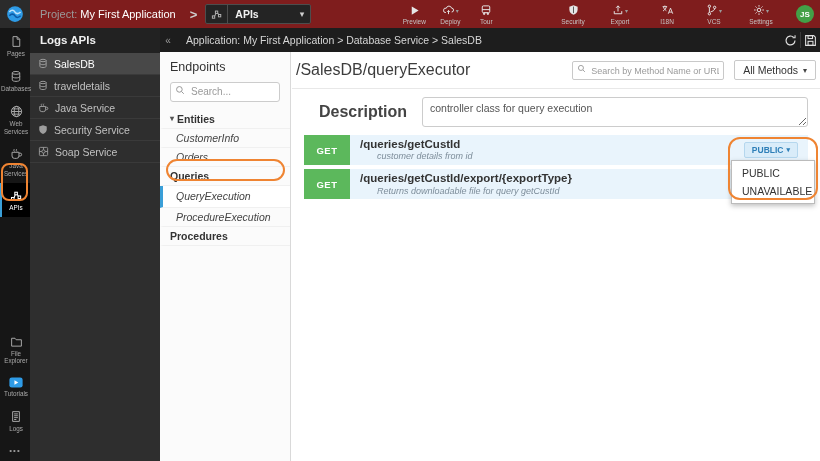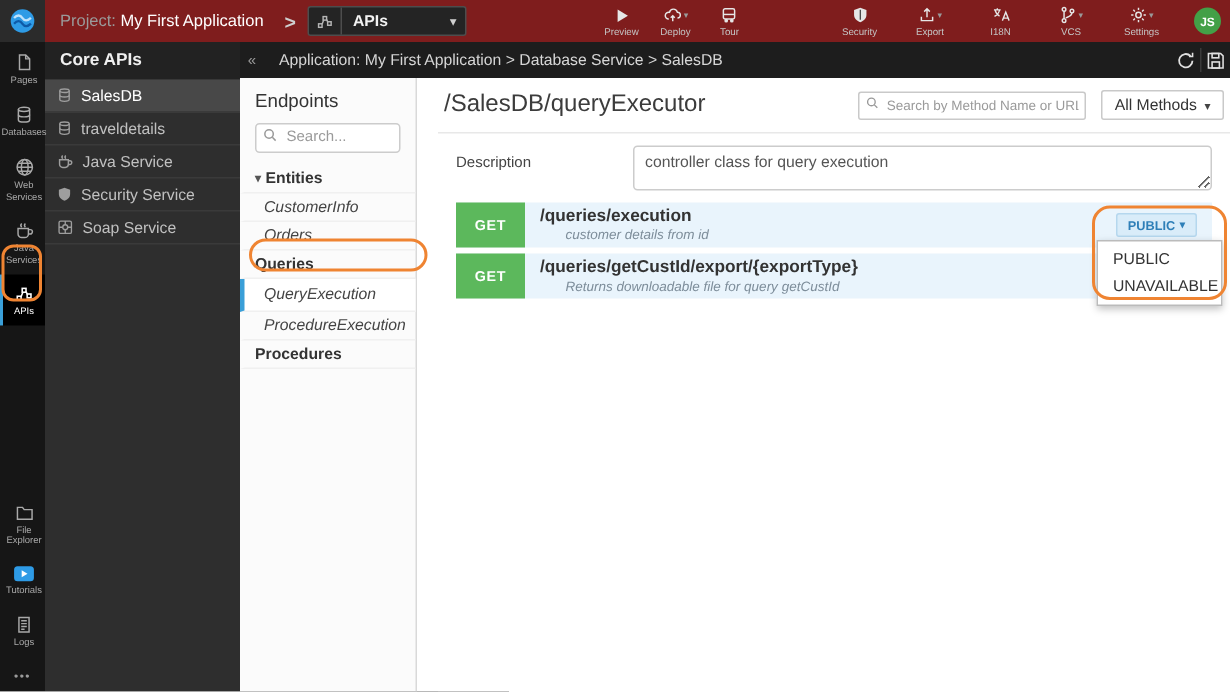--- a/index.html
+++ b/index.html
@@ -42,21 +42,21 @@
 
   
   .bcrumb { position:absolute; top:28px; left:160px; right:0; height:24px; background:#1d1d1d; display:flex; align-items:center; z-index:2; }
   .bc-collapse { color:#999; font-size:10px; width:16px; text-align:center; cursor:pointer; }
   .bc-text { color:#d6d6d6; font-size:10.5px; margin-left:10px; white-space:nowrap; }
   .bc-right { margin-left:auto; display:flex; align-items:center; height:100%; }
   .bc-btn { width:20px; height:16px; display:flex; align-items:center; justify-content:center; color:#e0e0e0; cursor:pointer; }
   .bc-btn + .bc-btn { border-left:1px solid #3a3a3a; }
 
   
-  .endpoints { position:absolute; top:52px; left:160px; bottom:0; width:118px; background:#fbfbfb; border-right:1px solid #d9d9d9; z-index:1; }
+  .endpoints { position:absolute; top:52px; left:160px; bottom:0; width:131px; background:#fbfbfb; border-right:1px solid #d9d9d9; z-index:1; }
   .ep-title { font-size:12.5px; color:#333; margin:8px 10px 7px; }
   .ep-search { position:relative; margin:0 10px 8px; }
   .ep-search input { width:100%; height:20px; border:1px solid #ccc; border-radius:3px; font-size:10px; padding:0 4px 0 20px; color:#555; outline:none; font-family:"Liberation Sans",sans-serif; }
   .ep-search input::placeholder { color:#9a9a9a; }
   .ep-search .mag { position:absolute; left:5px; top:4px; color:#999; }
   .ep-row { height:19px; display:flex; align-items:center; font-size:10.5px; color:#444; border-bottom:1px solid #f0f0f0; cursor:pointer; border-left:3px solid transparent; }
   .ep-row.head { font-weight:bold; color:#333; padding-left:7px; cursor:default; }
   .ep-row.head .sec-caret { font-size:8px; color:#555; margin-right:3px; }
   .ep-row.item { padding-left:13px;font-style:italic; }
   .ep-row.item.active { border-left-color:#3a9fd8; background:#fff; height:22px; }
@@ -65,21 +65,21 @@
   .main { position:absolute; top:52px; left:292px; right:0; bottom:0; background:#fff; }
   .m-head { height:37px; border-bottom:1px solid #e8e8e8; display:flex; align-items:center; padding:0 4px; }
   .m-title { font-size:16px; color:#3c3c3c; }
   .m-search { position:relative; margin-left:auto; width:152px; }
   .m-search input { width:100%; height:19px; border:1px solid #c9c9c9; border-radius:2px; font-size:9px; padding:0 4px 0 18px; color:#555; outline:none; font-family:"Liberation Sans",sans-serif; }
   .m-search input::placeholder { color:#9a9a9a; }
   .m-search .mag { position:absolute; left:5px; top:4px; color:#999; }
   .m-methods { margin-left:10px; height:20px; border:1px solid #c9c9c9; background:#fff; border-radius:2px; display:flex; align-items:center; gap:5px; padding:0 8px; font-size:10.5px; color:#333; cursor:pointer; white-space:nowrap; }
   .m-methods .caret { font-size:8px; color:#444; }
   .desc-block { display:flex; margin:8px 12px 0; }
-  .desc-lbl { width:118px; font-size:10px; font-weight:normal; color:#444; padding-top:6px; }
+  .desc-lbl { width:118px; font-size:16px; font-weight:bold; color:#444; padding-top:6px;text-align:center; }
   .desc-block textarea { flex:1; height:30px; border:1px solid #ccc; border-radius:3px; font-size:10.5px; color:#555; padding:4px 7px; resize:vertical; font-family:"Liberation Sans",sans-serif; outline:none; }
   .rows { margin:8px 12px 0; }
   .api-row { display:flex; align-items:stretch; background:#e9f4fc; min-height:25px; margin-bottom:4px; }
   .m-badge { width:46px; background:#5cb85c; color:#fff; font-size:9.5px; font-weight:bold; letter-spacing:.5px; display:flex; align-items:center; justify-content:center; flex:0 0 auto; }
   .row-body { flex:1; padding:2px 10px 3px; overflow:hidden; }
   .row-path { font-size:11.5px; font-weight:bold; color:#333; line-height:1.25; white-space:nowrap; }
   .row-desc { font-size:9px; font-style:italic; color:#7d8d9a; line-height:1.2; white-space:nowrap;margin-left:17px; }
   .access-btn { align-self:center; margin-right:10px; background:#d9ecf9; border:1px solid #b5d7ee; color:#2e7fb8; font-size:8.5px; font-weight:bold; border-radius:2px; padding:2px 7px; display:flex; align-items:center; gap:3px; cursor:pointer; white-space:nowrap; }
   .access-btn .caret { font-size:7px; }
 
@@ -307,21 +307,21 @@
             <path d="M3.5 1.5h9v13h-9z"></path>
             <path d="M5.5 4.5h5M5.5 7h5M5.5 9.5h5M5.5 12h3"></path>
           </svg>
         </span>
       <span class="r-lbl">Logs</span>
     </div>
     <div class="rail-dots">•••</div>
   </div>
 
   <div class="apis-panel">
-    <div class="apis-head">Core APIs</div>
+    <div class="apis-head">Logs APIs</div>
     <div class="api-item active">
       <span class="aic">
           <svg width="10" height="11" viewBox="0 0 16 16" stroke="currentColor" fill="none" stroke-width="1.5">
             <ellipse cx="8" cy="3.2" rx="5" ry="1.9"></ellipse>
             <path d="M3 3.2v9.4c0 1 2.2 1.9 5 1.9s5-.9 5-1.9V3.2"></path>
             <path d="M3 8c0 1 2.2 1.9 5 1.9S13 9 13 8"></path>
           </svg>
         </span>
       <span>SalesDB</span>
     </div>
@@ -444,21 +444,21 @@
 
     <div class="desc-block">
       <div class="desc-lbl">Description</div>
       <textarea style="">controller class for query execution</textarea>
     </div>
 
     <div class="rows">
       <div class="api-row">
         <div class="m-badge">GET</div>
         <div class="row-body">
-          <div class="row-path">/queries/execution</div>
+          <div class="row-path">/queries/getCustId</div>
           <div class="row-desc">customer details from id</div>
         </div>
         <button class="access-btn">
           <span>PUBLIC</span>
           <span class="caret">▾</span>
         </button>
       </div>
       <div class="api-row">
         <div class="m-badge">GET</div>
         <div class="row-body">

